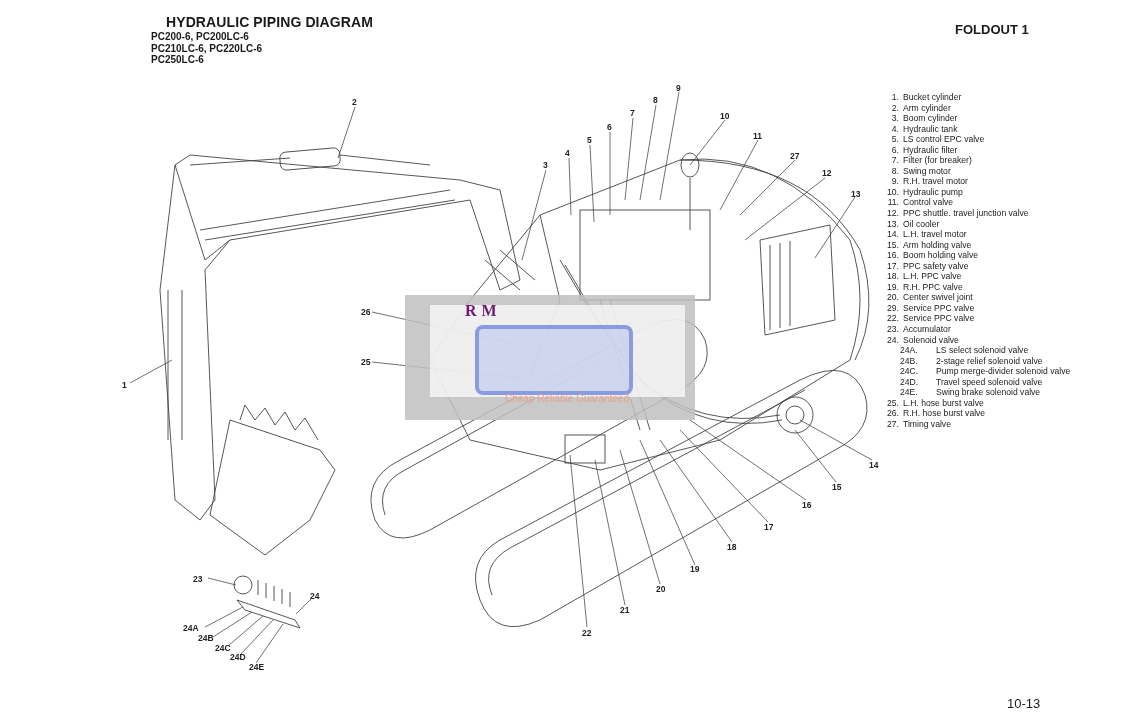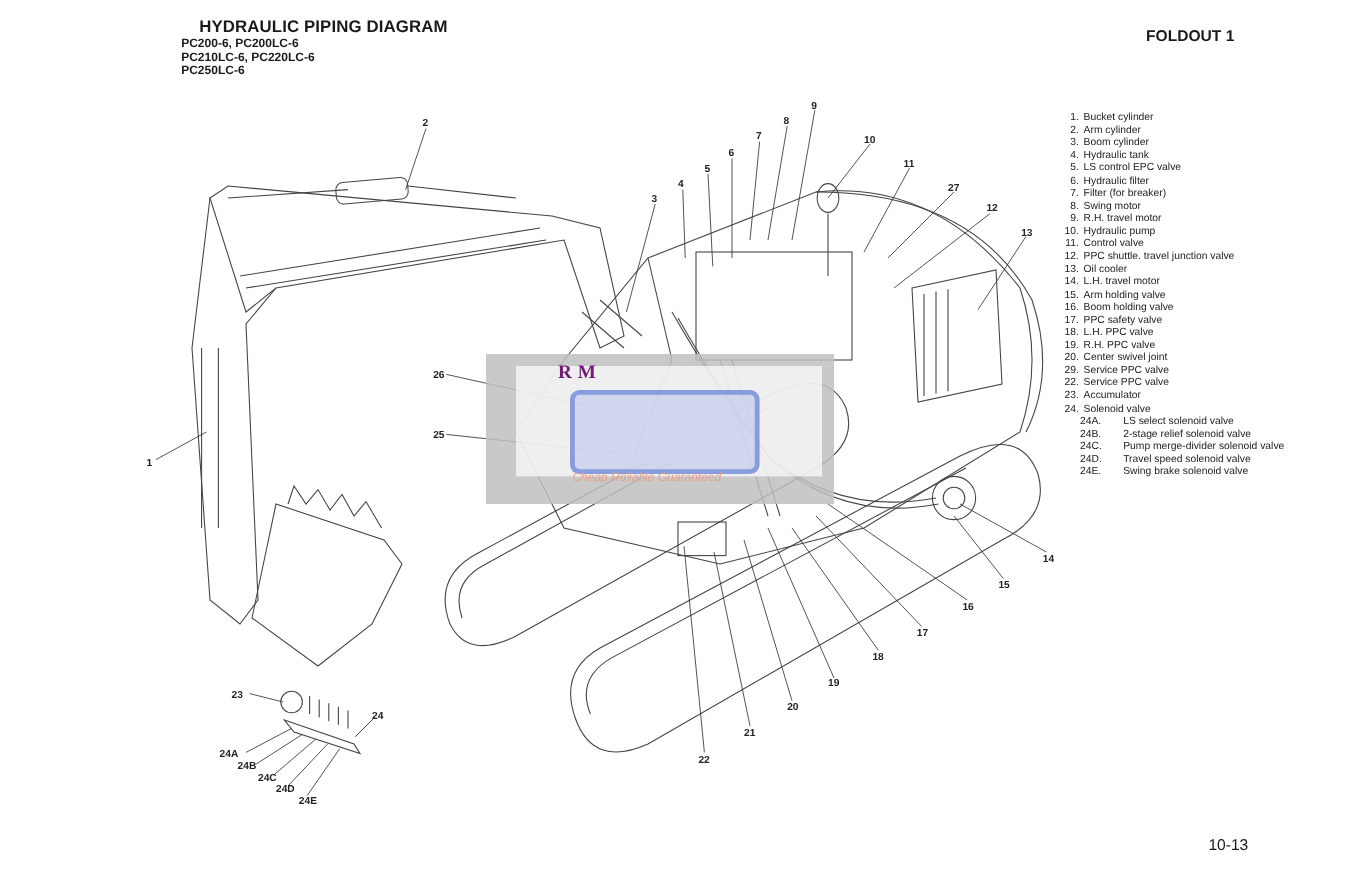--- a/index.html
+++ b/index.html
@@ -13,21 +13,21 @@
   .legend .row { display: flex; white-space: nowrap; }
   .legend .num { width: 14px; text-align: right; margin-right: 4px; }
   .legend .sub { padding-left: 15px; display: flex; gap: 12px; }
   .legend .sub .num { width: 22px; text-align: left; margin-right: 2px; }
   .legend .wrap { white-space: normal; width: 146px; }
   svg.drawing { position: absolute; left: 0; top: 0; }
   .callout { font-family: "Liberation Sans", sans-serif; font-size: 8.5px; font-weight: bold; fill: #222; }
   .wm-frame { position: absolute; left: 405px; top: 295px; width: 290px; height: 125px; background: #bfbfbf; opacity: 0.85; }
   .wm-inner { position: absolute; left: 430px; top: 305px; width: 255px; height: 92px; background: #ffffff; opacity: 0.7; }
   .wm-rm { position: absolute; left: 465px; top: 302px; font-family: "Liberation Serif", serif; font-weight: bold; font-size: 16px; color: #701a75; letter-spacing: 5px; }
-  .wm-tag { position: absolute; left: 477px; top: 393px; font-size: 10px; color: #e8a08c; font-style: italic; }
+  .wm-tag { position: absolute; left: 505px; top: 393px; font-size: 10px; color: #e8a08c; }
   .wm-logo { position: absolute; left: 475px; top: 325px; width: 150px; height: 62px; border: 4px solid rgba(80,110,210,0.55); border-radius: 8px; background: rgba(110,140,230,0.25); }
 </style>
 </head>
 <body>
 
 <div class="title">HYDRAULIC PIPING DIAGRAM</div>
 <div class="models">
   <div>PC200-6, PC200LC-6</div>
   <div>PC210LC-6, PC220LC-6</div>
   <div>PC250LC-6</div>
@@ -276,13 +276,27 @@
       </div>
       <div class="sub">
         <span class="num">24D.</span>
         <span class="wrap">Travel speed solenoid valve</span>
       </div>
       <div class="sub">
         <span class="num">24E.</span>
         <span class="wrap">Swing brake solenoid valve</span>
       </div>
     </div>
+  <div id="legend-tail">
+      <div class="row">
+        <span class="num">25.</span>
+        <span>L.H. hose burst valve</span>
+      </div>
+      <div class="row">
+        <span class="num">26.</span>
+        <span>R.H. hose burst valve</span>
+      </div>
+      <div class="row">
+        <span class="num">27.</span>
+        <span>Timing valve</span>
+      </div>
+    </div>
 </div>
 
 </body></html>

